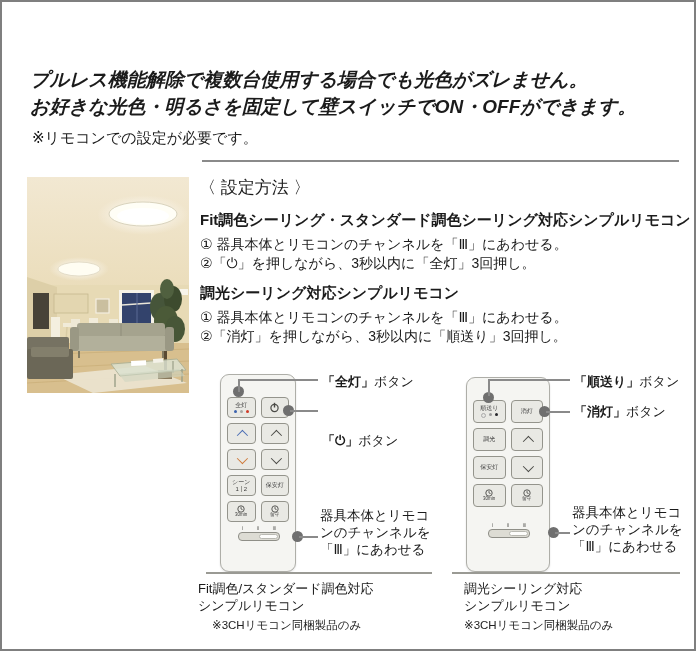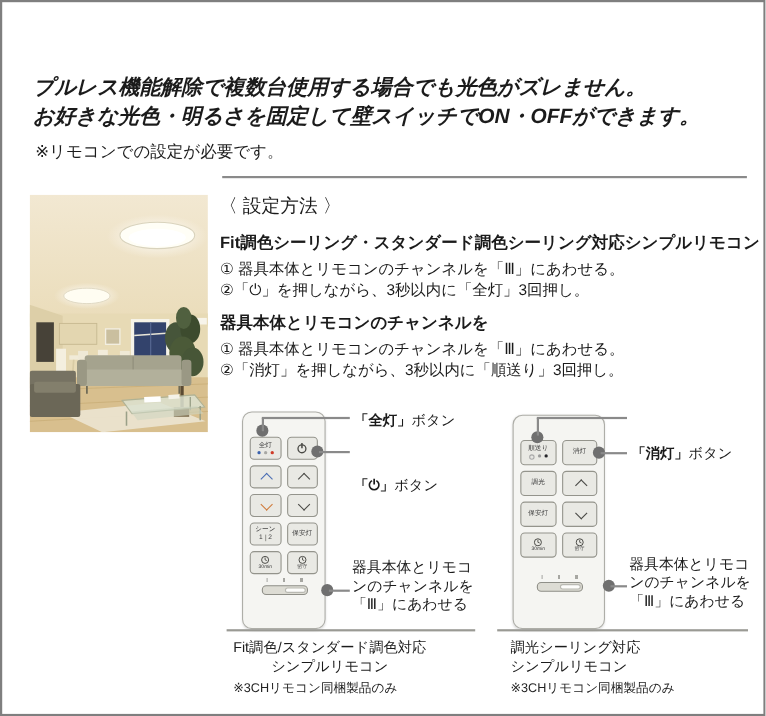--- a/index.html
+++ b/index.html
@@ -139,21 +139,21 @@
 
   <div class="abs topline"></div>
   <div class="abs sec-head">〈 設定方法 〉</div>
 
   <div class="abs sec-title" style="left:198px;top:209px;">Fit調色シーリング・スタンダード調色シーリング対応シンプルリモコン</div>
   <div class="abs steps" style="left:198px;top:233px;">
     <div>① 器具本体とリモコンのチャンネルを「Ⅲ」にあわせる。</div>
     <div>②「⏻」を押しながら、3秒以内に「全灯」3回押し。</div>
   </div>
 
-  <div class="abs sec-title" style="left:198px;top:282px;">器具本体とリモコンのチャンネルを</div>
+  <div class="abs sec-title" style="left:198px;top:282px;">調光シーリング対応シンプルリモコン</div>
   <div class="abs steps" style="left:198px;top:306px;">
     <div>① 器具本体とリモコンのチャンネルを「Ⅲ」にあわせる。</div>
     <div>②「消灯」を押しながら、3秒以内に「順送り」3回押し。</div>
   </div>
 
   <div class="remote" style="left:218px;top:372px;width:76px;height:198px;">
     <div class="rgrid rgrid-l">
       <div class="rbtn">
         <span>全灯</span>
         <span class="dots">
@@ -285,35 +285,36 @@
 
   <div class="cdot" style="left:290px;top:529px;"></div>
   <div class="cline" style="left:297px;top:534px;width:19px;height:1.5px;"></div>
   <div class="cmulti" style="left:318px;top:505px;">器具本体とリモコ
 ンのチャンネルを
 「Ⅲ」にあわせる</div>
 
   <div class="cdot" style="left:481px;top:390px;"></div>
   <div class="cline" style="left:486px;top:378px;width:1.5px;height:16px;"></div>
   <div class="cline" style="left:486px;top:377px;width:82px;height:1.5px;"></div>
+  <div class="clabel" style="left:572px;top:371px;"><b>「順送り」</b><span>ボタン</span></div>
 
   <div class="cdot" style="left:537px;top:404px;"></div>
   <div class="cline" style="left:544px;top:409px;width:24px;height:1.5px;"></div>
   <div class="clabel" style="left:572px;top:401px;"><b>「消灯」</b><span>ボタン</span></div>
 
   <div class="cdot" style="left:546px;top:525px;"></div>
   <div class="cline" style="left:553px;top:530px;width:15px;height:1.5px;"></div>
   <div class="cmulti" style="left:570px;top:502px;">器具本体とリモコ
 ンのチャンネルを
 「Ⅲ」にあわせる</div>
 
   <div class="baseline" style="left:204px;top:570px;width:226px;"></div>
   <div class="baseline" style="left:450px;top:570px;width:228px;"></div>
 
-  <div class="caption" style="left:210px;top:578px;text-align:center;">
+  <div class="caption" style="left:196px;top:578px;">
     <div>Fit調色/スタンダード調色対応</div>
     <div>シンプルリモコン</div>
   </div>
   <div class="cap-note" style="left:210px;top:616px;">※3CHリモコン同梱製品のみ</div>
 
   <div class="caption" style="left:462px;top:578px;">
     <div>調光シーリング対応</div>
     <div>シンプルリモコン</div>
   </div>
   <div class="cap-note" style="left:462px;top:616px;">※3CHリモコン同梱製品のみ</div>

